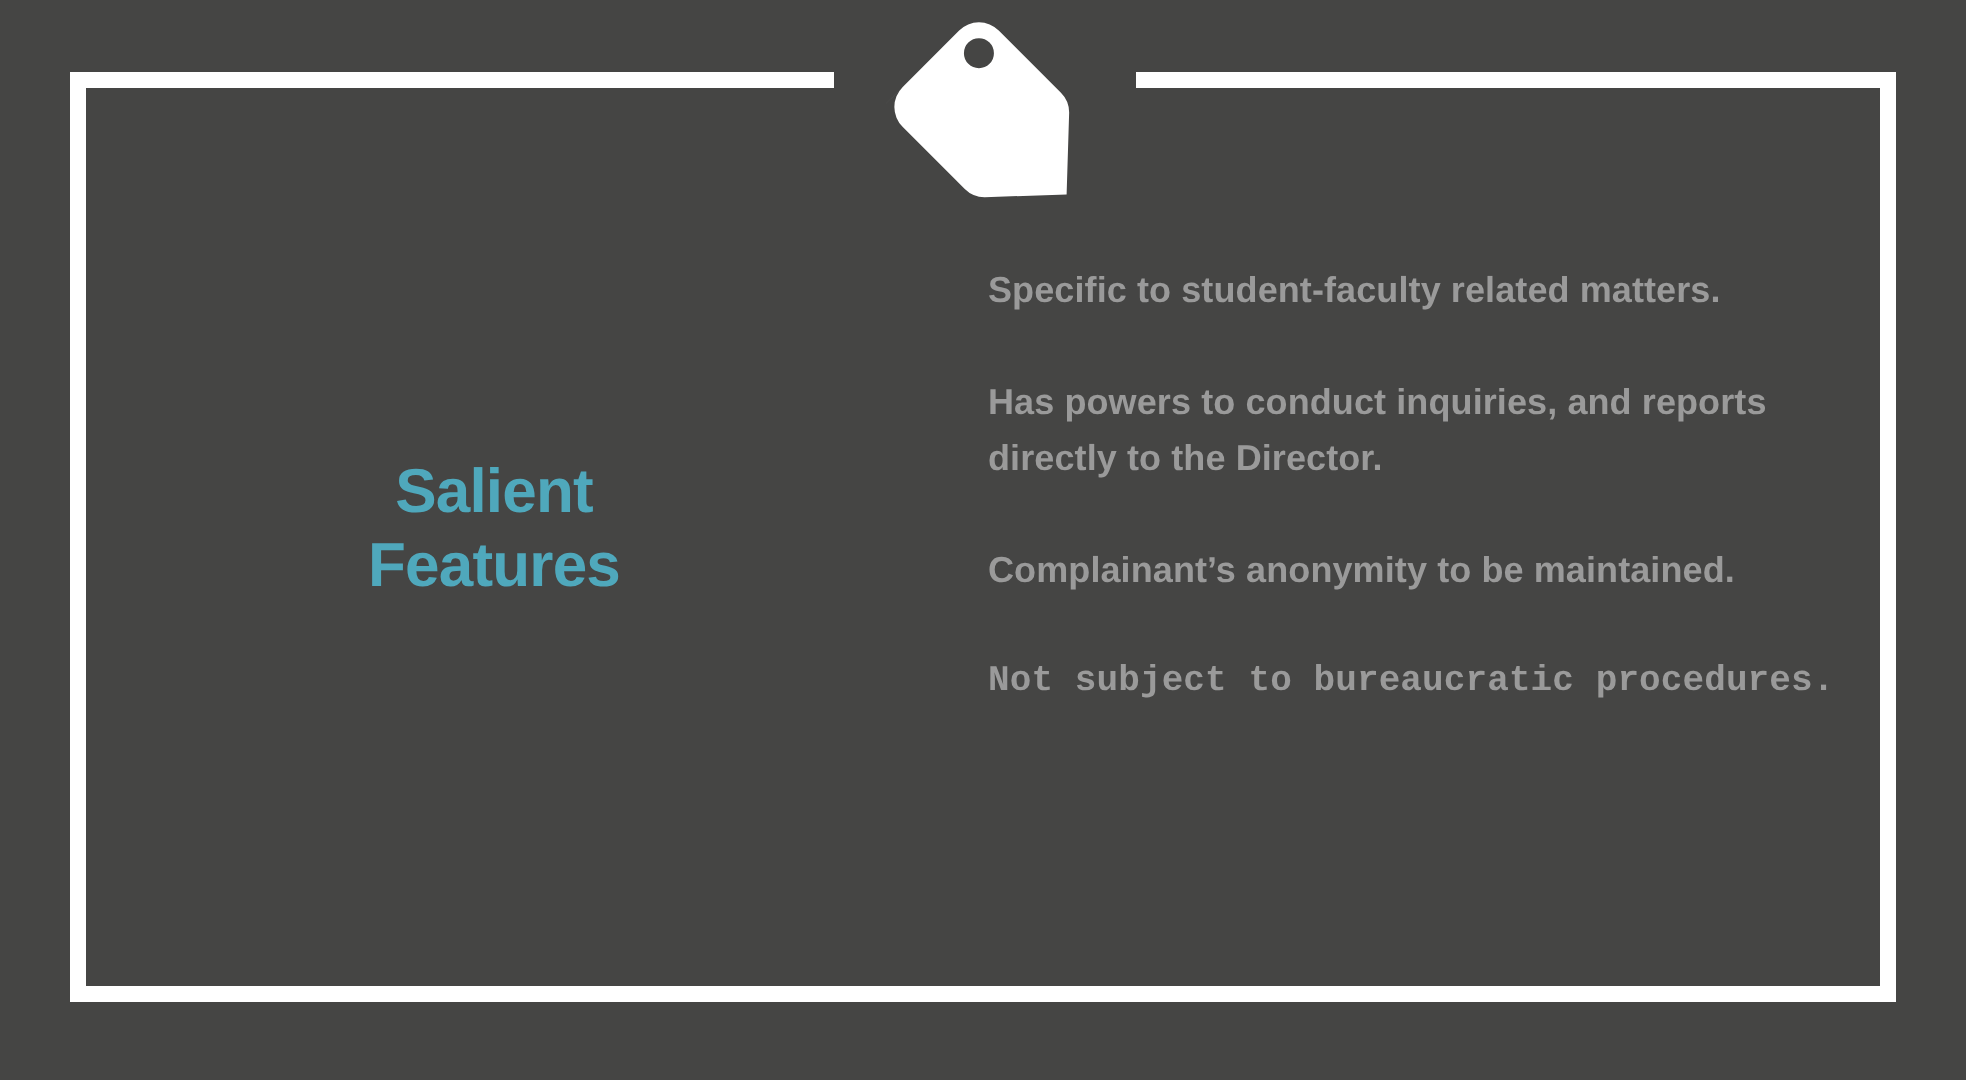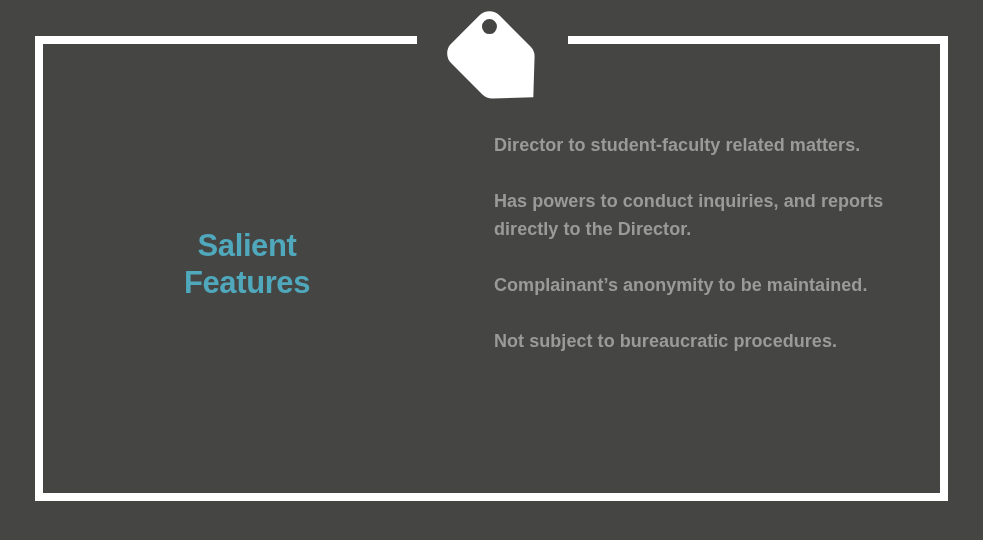--- a/index.html
+++ b/index.html
@@ -78,21 +78,21 @@
   }
   .feature-item {
     font-family: "Liberation Sans", sans-serif;
     font-size: 18px;
     font-weight: bold;
     line-height: 1.56;
     letter-spacing: 0.05px;
     color: #9a9a9a;
     margin: 0 0 28px 0;
   }
-  .feature-item:last-child { margin-bottom: 0; }
+  .feature-item:last-child { margin-bottom: 0; font-family: Liberation Mono, monospace; }
 </style>
 </head>
 <body>
 
 <div id="slide">
 
   <div class="frame-bar" id="frame-top-left"></div>
   <div class="frame-bar" id="frame-top-right"></div>
   <div class="frame-bar" id="frame-left"></div>
   <div class="frame-bar" id="frame-right"></div>
@@ -106,19 +106,19 @@
       </g>
     </svg>
   </div>
 
   <div id="title-block">
     <h1 id="page-title">Salient
 Features</h1>
   </div>
 
   <ul id="features-list">
-    <li class="feature-item">Director to student-faculty related matters.</li>
+    <li class="feature-item">Specific to student-faculty related matters.</li>
     <li class="feature-item">Has powers to conduct inquiries, and reports directly to the Director.</li>
     <li class="feature-item">Complainant’s anonymity to be maintained.</li>
     <li class="feature-item">Not subject to bureaucratic procedures.</li>
   </ul>
 
 </div>
 
 </body></html>

